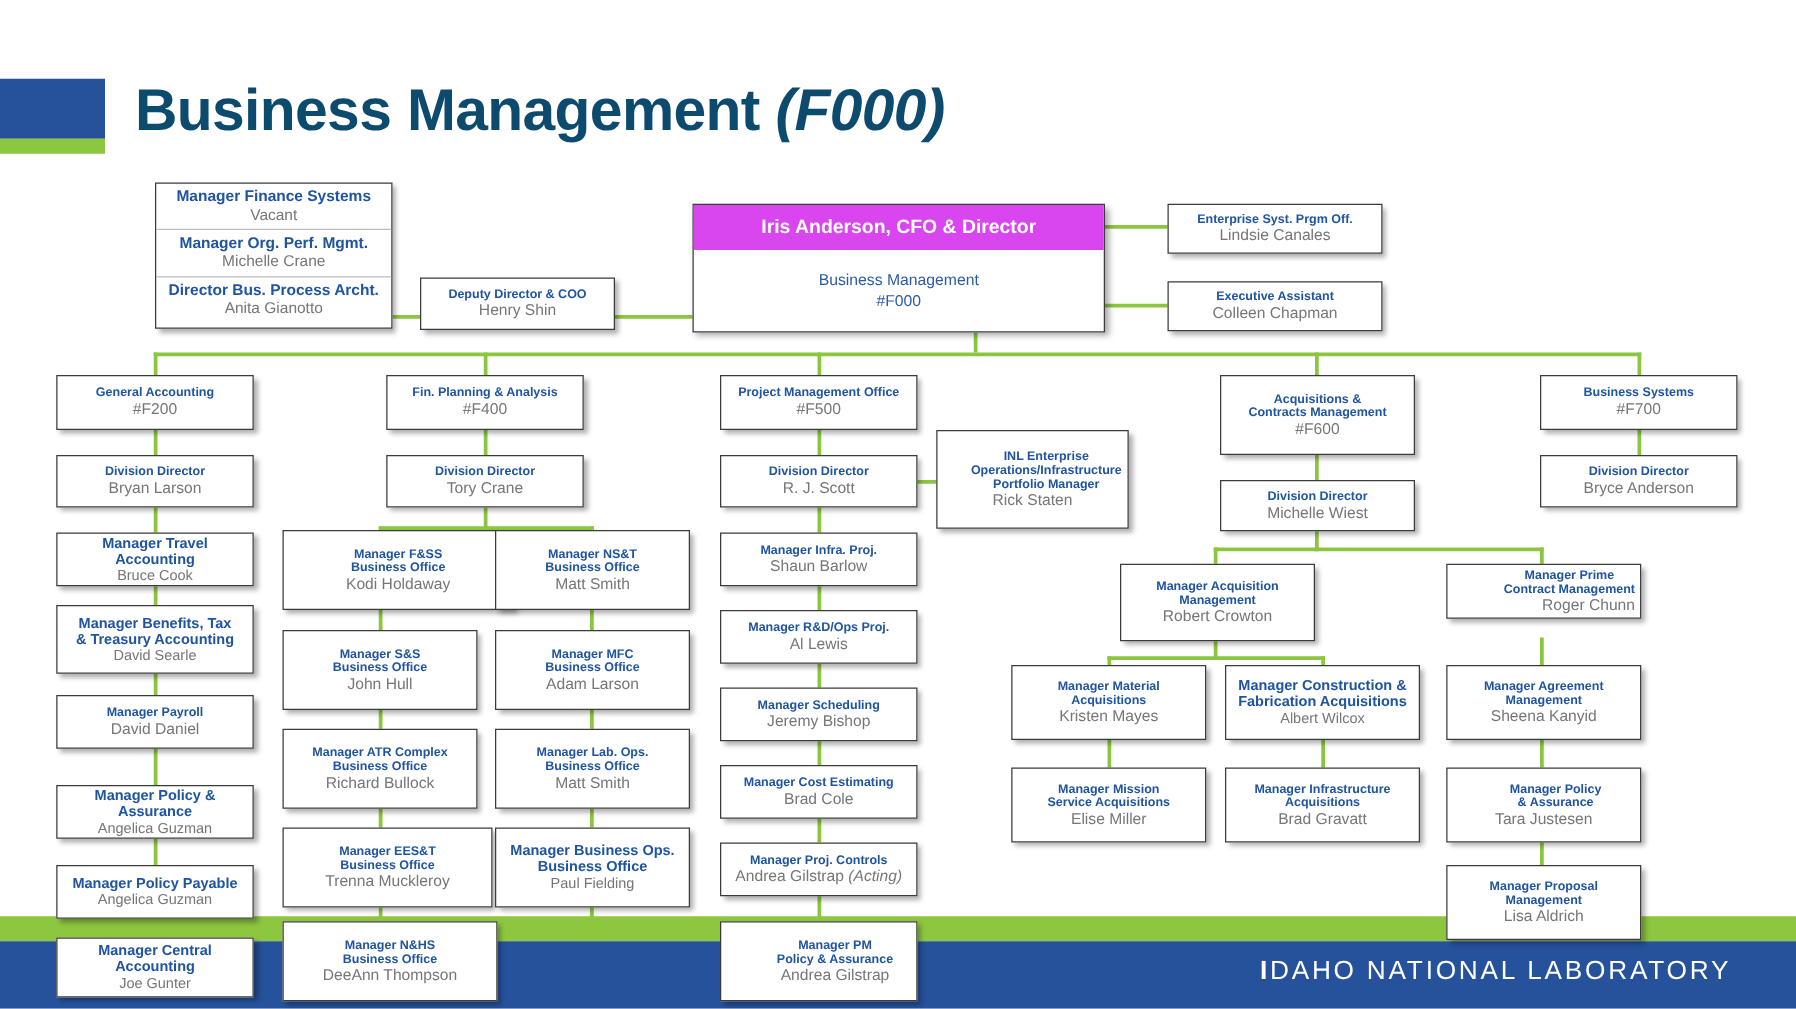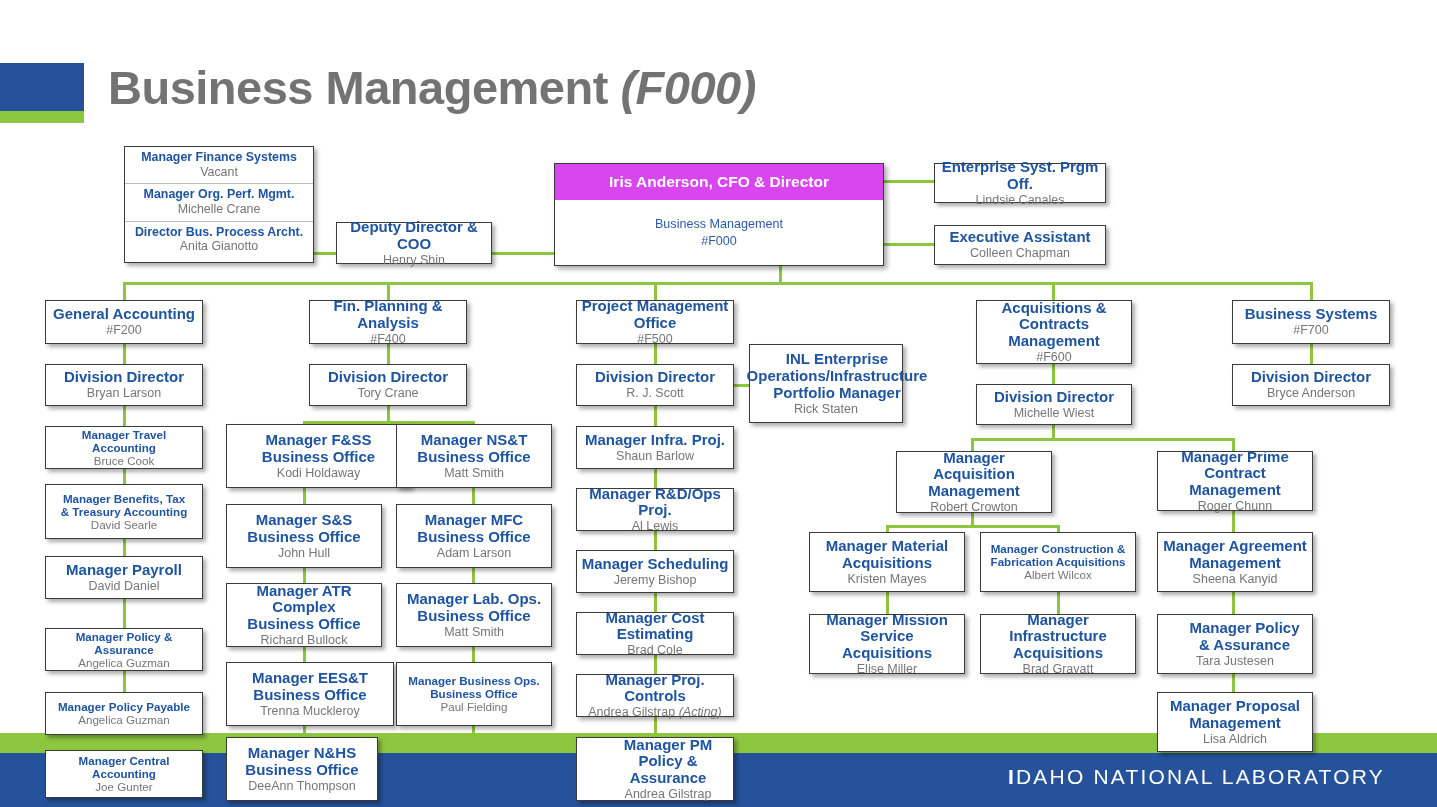--- a/index.html
+++ b/index.html
@@ -10,21 +10,21 @@
     overflow:hidden;
     position:relative;
   }
   #stage{position:absolute;left:0;top:0;width:1437px;height:807px;overflow:hidden;}
 
   
   .hdr-accent{position:absolute;left:0;top:63px;width:84px;height:48px;background:#25529A;}
   .hdr-accent-green{position:absolute;left:0;top:111px;width:84px;height:12px;background:#8DC63F;}
   .page-title{
     position:absolute;left:108px;top:60px;
-    font-size:47px;font-weight:bold;color:#737373;
+    font-size:47px;font-weight:bold;color:#0c4a6e;
     letter-spacing:-0.5px;white-space:nowrap;
   }
   .page-title .code{font-style:italic;font-weight:bold;}
 
   
   .footer-green{position:absolute;left:0;top:733px;width:1437px;height:20px;background:#8DC63F;}
   .footer-blue{position:absolute;left:0;top:753px;width:1437px;height:54px;background:#25529A;}
   .footer-logo{
     position:absolute;right:52px;top:765px;
     color:#ffffff;font-size:21px;letter-spacing:2.2px;font-weight:400;
@@ -40,21 +40,21 @@
     position:absolute;
     background:#ffffff;
     border:1.5px solid #3b3b3b;
     box-sizing:border-box;
     box-shadow:3px 3px 4px rgba(0,0,0,0.32);
     z-index:5;
     display:flex;flex-direction:column;align-items:center;justify-content:center;
     text-align:center;
     padding:3px 4px;
   }
-  .box .t{color:#1F54A0;font-weight:bold;line-height:1.12;font-size:15px;}
+  .box .t{color:#1F54A0;font-weight:bold;line-height:1.12;font-size:10px;}
   .box .n{color:#767676;font-weight:normal;line-height:1.14;font-size:12.5px;}
   .box .n i{font-style:italic;}
 
   .box.small .t,.box.small .n{font-size:11.6px;}
 
   
   .box.root{padding:0;justify-content:flex-start;box-shadow:3px 3px 5px rgba(0,0,0,0.35);}
   .root-head{
     width:100%;background:#d946ef;color:#ffffff;
     font-weight:bold;font-size:15.5px;
@@ -225,21 +225,21 @@
   <div class="box" style="left:226px;top:583px;width:156px;height:64px;">
     <div class="t" style="white-space:pre-line;">Manager ATR Complex
 Business Office</div>
     <div class="n">Richard Bullock</div>
   </div>
   <div class="box" style="left:226px;top:662px;width:168px;height:64px;">
     <div class="t" style="white-space:pre-line;">Manager EES&amp;T
 Business Office</div>
     <div class="n">Trenna Muckleroy</div>
   </div>
-  <div class="box" style="left: 226px; top: 737px; width: 152px; height: 64px; z-index: 7; text-align: center;">
+  <div class="box" style="left: 226px; top: 737px; width: 172px; height: 64px; z-index: 7; text-align: center;">
     <div class="t" style="white-space:pre-line;">Manager N&amp;HS
 Business Office</div>
     <div class="n">DeeAnn Thompson</div>
   </div>
 
   <div class="box" style="left:396px;top:424px;width:156px;height:64px;">
     <div class="t" style="white-space:pre-line;">Manager NS&amp;T
 Business Office</div>
     <div class="n">Matt Smith</div>
   </div>
@@ -332,21 +332,21 @@
     <div class="t" style="white-space:pre-line;">Manager Construction &amp;
 Fabrication Acquisitions</div>
     <div class="n">Albert Wilcox</div>
   </div>
   <div class="box" style="left:980px;top:614px;width:156px;height:60px;">
     <div class="t" style="white-space:pre-line;">Manager Infrastructure
 Acquisitions</div>
     <div class="n">Brad Gravatt</div>
   </div>
 
-  <div class="box" style="left:1157px;top:451px;width:156px;height:60px;">
+  <div class="box" style="left:1157px;top:451px;width:156px;height:44px;align-items:flex-end;">
     <div class="t" style="white-space:pre-line;">Manager Prime
 Contract Management</div>
     <div class="n">Roger Chunn</div>
   </div>
   <div class="box" style="left:1157px;top:532px;width:156px;height:60px;">
     <div class="t" style="white-space:pre-line;">Manager Agreement
 Management</div>
     <div class="n">Sheena Kanyid</div>
   </div>
   <div class="box" style="left:1157px;top:614px;width:156px;height:60px;">

